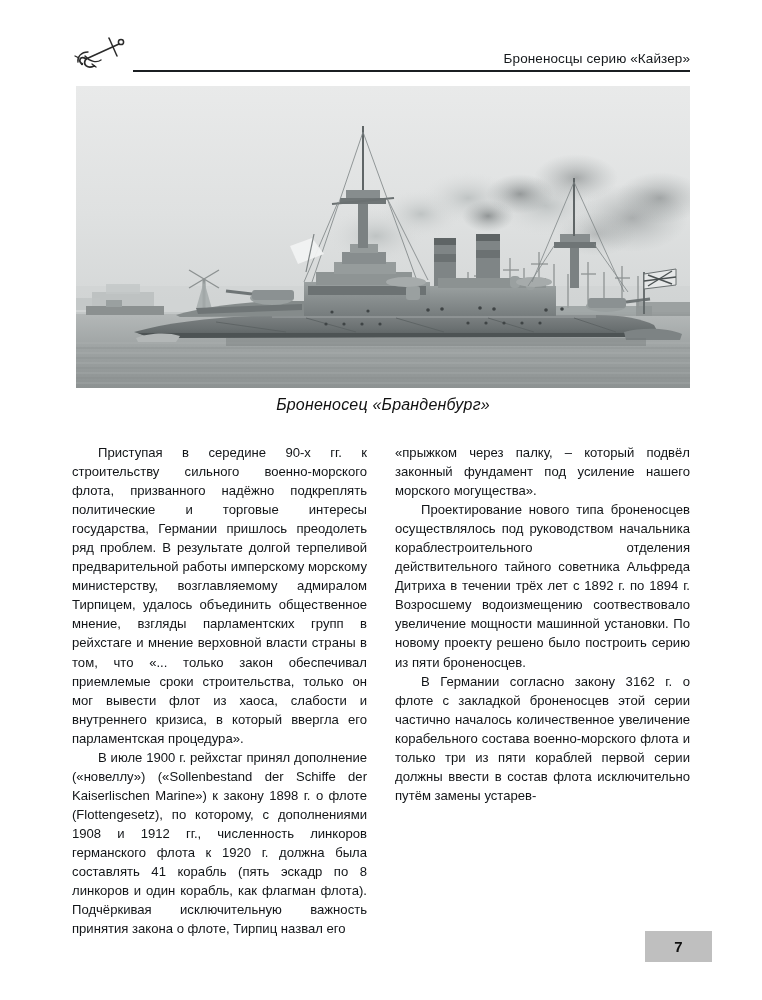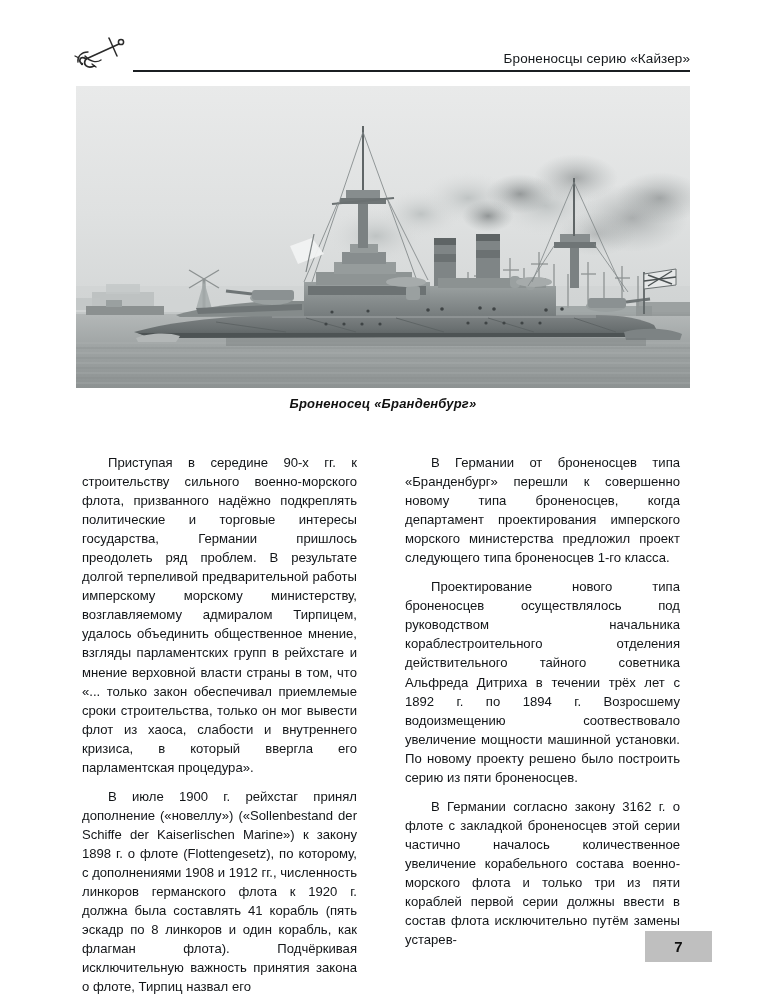--- a/index.html
+++ b/index.html
@@ -71,22 +71,22 @@
     background: #cfd2d2;
   }
   .photo svg { display: block; width: 100%; height: 100%; }
 
   .figure-caption {
     position: absolute;
     left: 0;
     right: 0;
     top: 310px;
     text-align: center;
-    font-size: 13px;
-    font-weight: bold;
+    font-size: 16px;
+    font-weight: normal;
     font-style: italic;
     color: #111;
     letter-spacing: 0.2px;
   }
 
   
   .columns {
     position: absolute;
     left: 72px;
     top: 443px;
@@ -98,21 +98,21 @@
   .column {
     width: 295px;
     font-size: 13.1px;
     line-height: 19.05px;
     text-align: justify;
     text-justify: inter-word;
     color: #121518;
     hyphens: manual;
   }
   .column p {
-    margin: 10px;
+    margin: 0;
     text-indent: 26px;
   }
   .column p.no-indent { text-indent: 0; }
 
   
   .page-number {
     position: absolute;
     left: 645px;
     top: 931px;
     width: 67px;
@@ -383,21 +383,21 @@
     </div>
     <div class="figure-caption">Броненосец «Бранденбург»</div>
   </div>
 
   <div class="columns">
     <div class="column">
       <p>Приступая в середине 90-х гг. к строительству сильного военно-морского флота, призванного надёжно подкреплять политические и торговые интересы государства, Германии пришлось преодолеть ряд проблем. В результате долгой терпеливой предварительной работы имперскому морскому министерству, возглавляемому адмиралом Тирпицем, удалось объединить общественное мнение, взгляды парламентских групп в рейхстаге и мнение верховной власти страны в том, что «... только закон обеспечивал приемлемые сроки строительства, только он мог вывести флот из хаоса, слабости и внутреннего кризиса, в который ввергла его парламентская процедура».</p>
       <p>В июле 1900 г. рейхстаг принял дополнение («новеллу») («Sollenbestand der Schiffe der Kaiserlischen Marine») к закону 1898 г. о флоте (Flottengesetz), по которому, с дополнениями 1908 и 1912 гг., численность линкоров германского флота к 1920 г. должна была составлять 41 корабль (пять эскадр по 8 линкоров и один корабль, как флагман флота). Подчёркивая исключительную важность принятия закона о флоте, Тирпиц назвал его</p>
     </div>
     <div class="column">
-      <p>В Германии от броненосцев типа «Бранденбург» перешли к совершенно новому типа броненосцев, когда департамент проектирования имперского морского министерства предложил проект следующего типа броненосцев 1-го класса.</p>
+      <p class="no-indent">«прыжком через палку, – который подвёл законный фундамент под усиление нашего морского могущества».</p>
       <p>Проектирование нового типа броненосцев осуществлялось под руководством начальника кораблестроительного отделения действительного тайного советника Альфреда Дитриха в течении трёх лет с 1892 г. по 1894 г. Возросшему водоизмещению соотвествовало увеличение мощности машинной установки. По новому проекту решено было построить серию из пяти броненосцев.</p>
       <p>В Германии согласно закону 3162 г. о флоте с закладкой броненосцев этой серии частично началось количественное увеличение корабельного состава военно-морского флота и только три из пяти кораблей первой серии должны ввести в состав флота исключительно путём замены устарев-</p>
     </div>
   </div>
 
   <div class="page-number">7</div>
 
 </div>
 
 </body></html>

